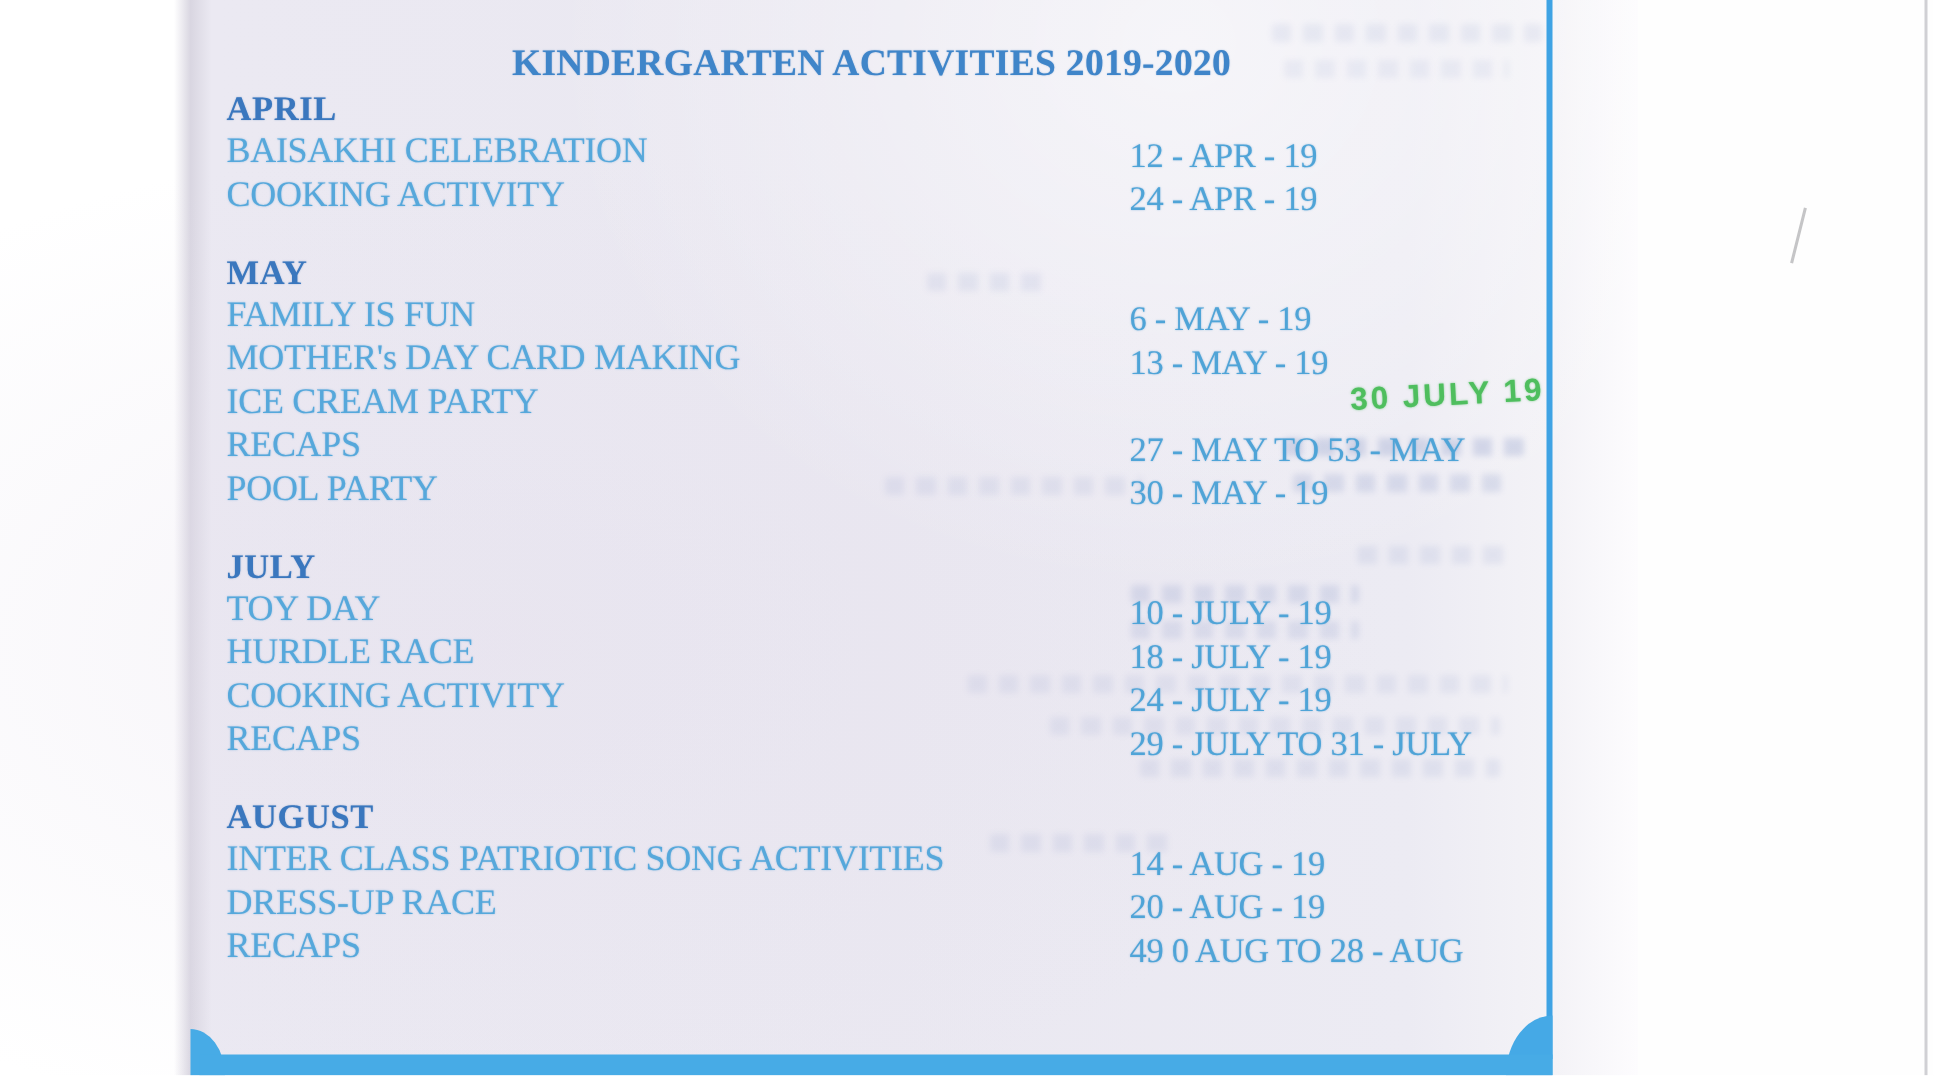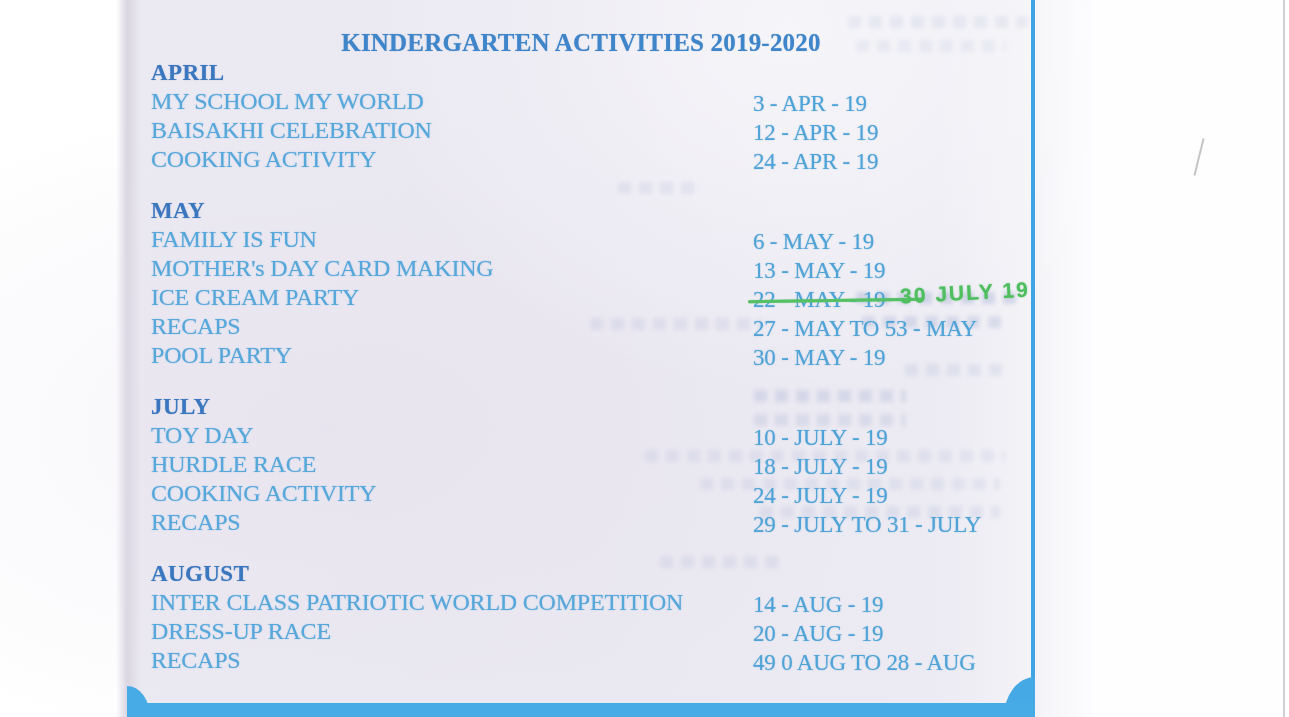--- a/index.html
+++ b/index.html
@@ -94,24 +94,20 @@
 
   <div class="scan-edge"></div>
   <div class="scratch"></div>
 
   <div class="title">KINDERGARTEN ACTIVITIES 2019-2020</div>
 
   <div class="schedule">
   <div class="section">
     <div class="month">APRIL</div>
 
-  <div class="row">
-    <span class="act">MY SCHOOL MY WORLD</span>
-    <span class="date">3 - APR - 19</span>
-  </div>
 
   <div class="row">
     <span class="act">BAISAKHI CELEBRATION</span>
     <span class="date">12 - APR - 19</span>
   </div>
 
   <div class="row">
     <span class="act">COOKING ACTIVITY</span>
     <span class="date">24 - APR - 19</span>
   </div>
@@ -125,21 +121,20 @@
     <span class="date">6 - MAY - 19</span>
   </div>
 
   <div class="row">
     <span class="act">MOTHER's DAY CARD MAKING</span>
     <span class="date">13 - MAY - 19</span>
   </div>
 
   <div class="row">
     <span class="act">ICE CREAM PARTY</span>
-    <span class="date struck">22 - MAY - 19</span>
   <span class="handnote">30 JULY 19</span>
         </div>
 
   <div class="row">
     <span class="act">RECAPS</span>
     <span class="date">27 - MAY TO 53 - MAY</span>
   </div>
 
   <div class="row">
     <span class="act">POOL PARTY</span>
@@ -168,21 +163,21 @@
   <div class="row">
     <span class="act">RECAPS</span>
     <span class="date">29 - JULY TO 31 - JULY</span>
   </div>
 </div>
 
   <div class="section">
     <div class="month">AUGUST</div>
 
   <div class="row">
-    <span class="act">INTER CLASS PATRIOTIC WORLD COMPETITION</span>
+    <span class="act">INTER CLASS PATRIOTIC SONG ACTIVITIES</span>
     <span class="date">14 - AUG - 19</span>
   </div>
 
   <div class="row">
     <span class="act">DRESS-UP RACE</span>
     <span class="date">20 - AUG - 19</span>
   </div>
 
   <div class="row">
     <span class="act">RECAPS</span>

